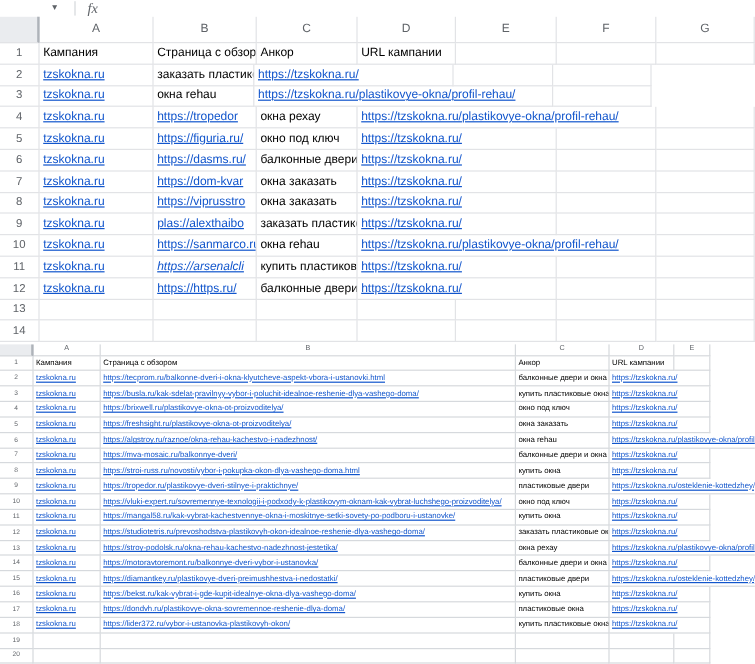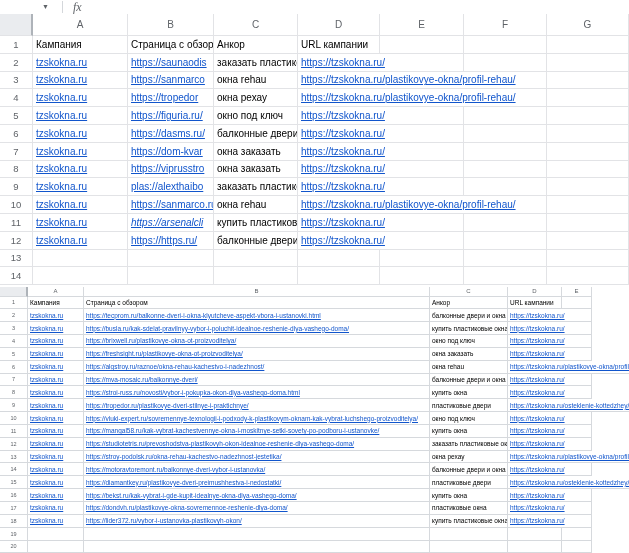--- a/index.html
+++ b/index.html
@@ -59,30 +59,28 @@
       <div class="cell" style="width: 86px; height: 17.8px;">Страница с обзором</div>
       <div class="cell" style="width: 84px; height: 17.8px;">Анкор</div>
       <div class="cell" style="width: 82px; height: 17.8px;">URL кампании</div>
       <div class="cell" style="width: 84px; height: 17.8px;"></div>
       <div class="cell" style="width: 83px; height: 17.8px;"></div>
       <div class="cell" style="width: 82px; height: 17.8px;"></div>
     </div>
     <div class="row">
       <div class="cell rownum" style="width: 33px; height: 17.8px;">2</div>
       <div class="cell link" style="width: 95px; height: 17.8px;">tzskokna.ru</div>
-      <div class="cell link" style="width: 86px; height: 17.8px;">https://saunaodis</div>
       <div class="cell" style="width: 84px; height: 17.8px;">заказать пластиковые окна</div>
       <div class="cell link" style="width: 166px; height: 17.8px;">https://tzskokna.ru/</div>
       <div class="cell" style="width: 83px; height: 17.8px;"></div>
       <div class="cell" style="width: 82px; height: 17.8px;"></div>
     </div>
     <div class="row">
       <div class="cell rownum" style="width: 33px; height: 17.8px;">3</div>
       <div class="cell link" style="width: 95px; height: 17.8px;">tzskokna.ru</div>
-      <div class="cell link" style="width: 86px; height: 17.8px;">https://sanmarco</div>
       <div class="cell" style="width: 84px; height: 17.8px;">окна rehau</div>
       <div class="cell link" style="width: 249px; height: 17.8px;">https://tzskokna.ru/plastikovye-okna/profil-rehau/</div>
       <div class="cell" style="width: 82px; height: 17.8px;"></div>
     </div>
     <div class="row">
       <div class="cell rownum" style="width: 33px; height: 17.8px;">4</div>
       <div class="cell link" style="width: 95px; height: 17.8px;">tzskokna.ru</div>
       <div class="cell link" style="width: 86px; height: 17.8px;">https://tropedor</div>
       <div class="cell" style="width: 84px; height: 17.8px;">окна рехау</div>
       <div class="cell link" style="width: 249px; height: 17.8px;">https://tzskokna.ru/plastikovye-okna/profil-rehau/</div>

